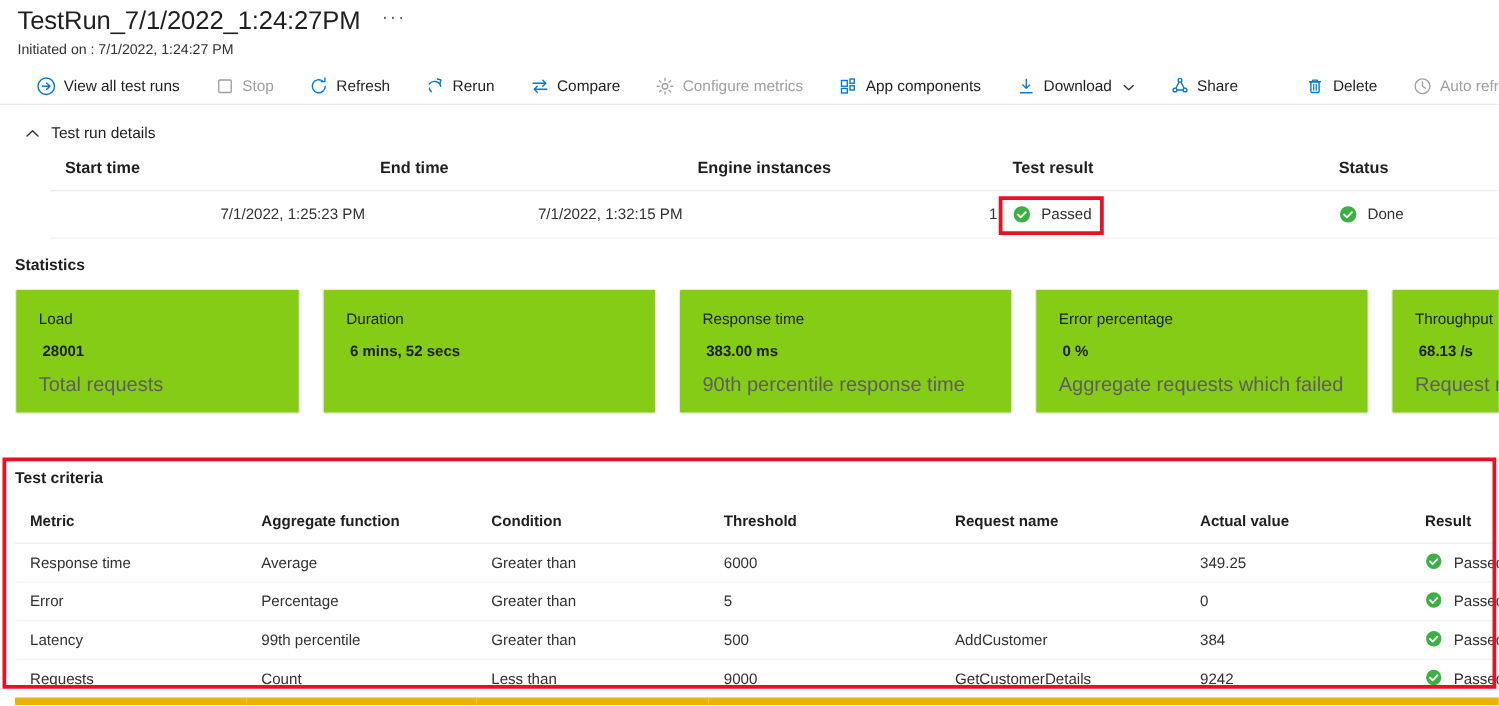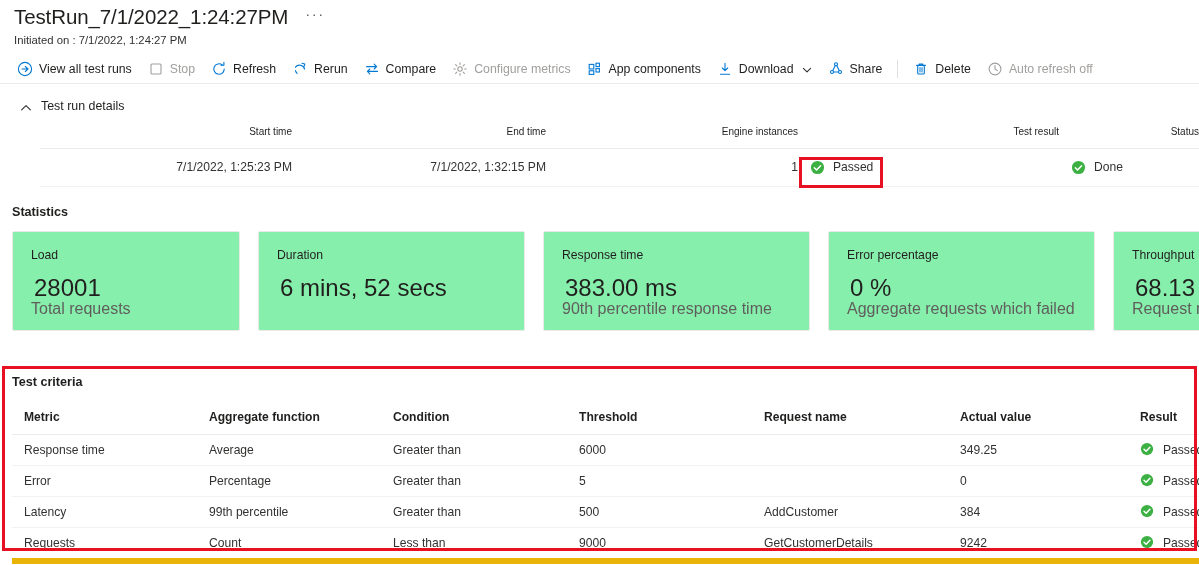--- a/index.html
+++ b/index.html
@@ -58,22 +58,23 @@
   }
 
   
   .command-bar {
     position: absolute;
     left: 0; top: 54px;
     width: 1199px;
     height: 30px;
     display: flex;
     align-items: center;
-    padding-left: 9px;
+    padding-left: 21px;
     border-bottom: 1px solid #edebe9;
+    gap: 12px;
   }
   .cmd {
     display: flex;
     align-items: center;
     gap: 6px;
     height: 28px;
     padding: 0 8px;
     font-size: 12.3px;
     color: #201f1e;
     white-space: nowrap;
@@ -122,23 +123,23 @@
   }
 
   .details-table {
     position: absolute;
     left: 40px; top: 33px;
     width: 1159px;
     border-collapse: collapse;
     table-layout: fixed;
   }
   .details-table th {
-    text-align: right;
-    font-size: 10px;
-    font-weight: 400;
+    text-align: left;
+    font-size: 13px;
+    font-weight: 700;
     color: #201f1e;
     padding: 0 0 11px 12px;
     border-bottom: 1px solid #edebe9;
   }
   .details-table td {
     text-align: right;
     font-size: 12.1px;
     font-weight: 400;
     color: #323130;
     padding: 10px 0 11px 12px;
@@ -180,35 +181,35 @@
   .stats-row {
     position: absolute;
     left: 12px; top: 231px;
     display: flex;
     gap: 18px;
   }
   .stat-card {
     width: 228px;
     height: 100px;
     border: 1px solid #ebe9e7;
-    background: #86efac;
+    background: #84cc16;
     border-radius: 2px;
     padding: 16px 18px 0 18px;
     position: relative;
     flex: 0 0 auto;
   }
   .stat-card.wide { width: 267px; }
   .stat-label {
     font-size: 12.2px;
     font-weight: 400;
     color: #201f1e;
   }
   .stat-value {
-    font-size: 24px;
-    font-weight: 400;
+    font-size: 12px;
+    font-weight: 700;
     color: #201f1e;
     margin-top: 12px;
     margin-left: 3px;
     white-space: nowrap;
   }
   .stat-sub {
     position: absolute;
     left: 18px;
     bottom: 12px;
     font-size: 16px;

